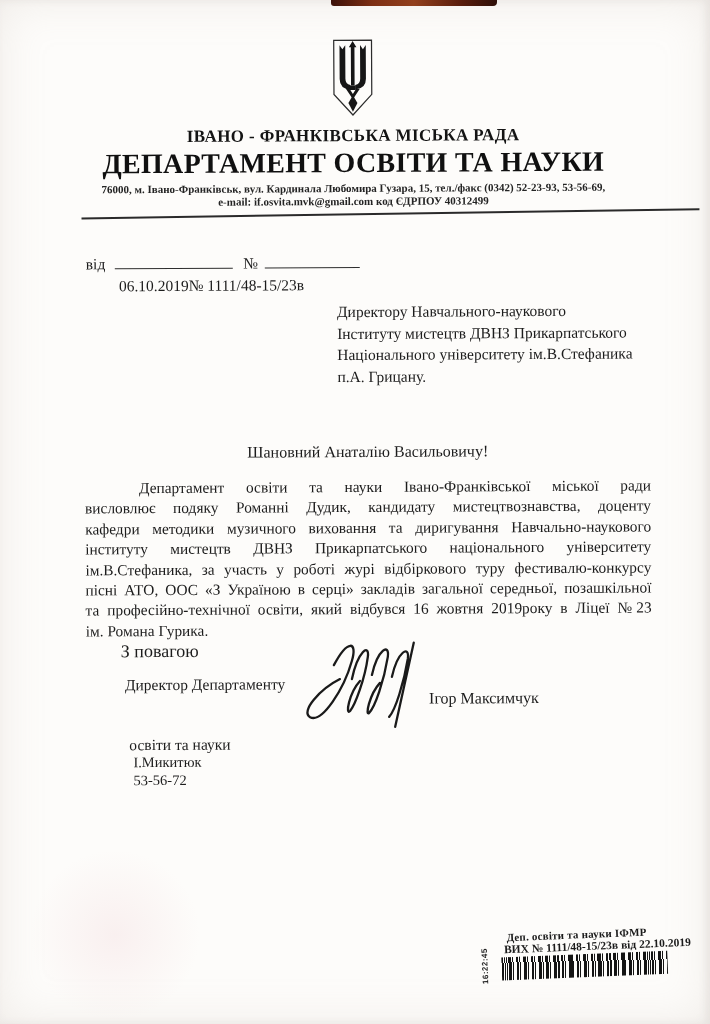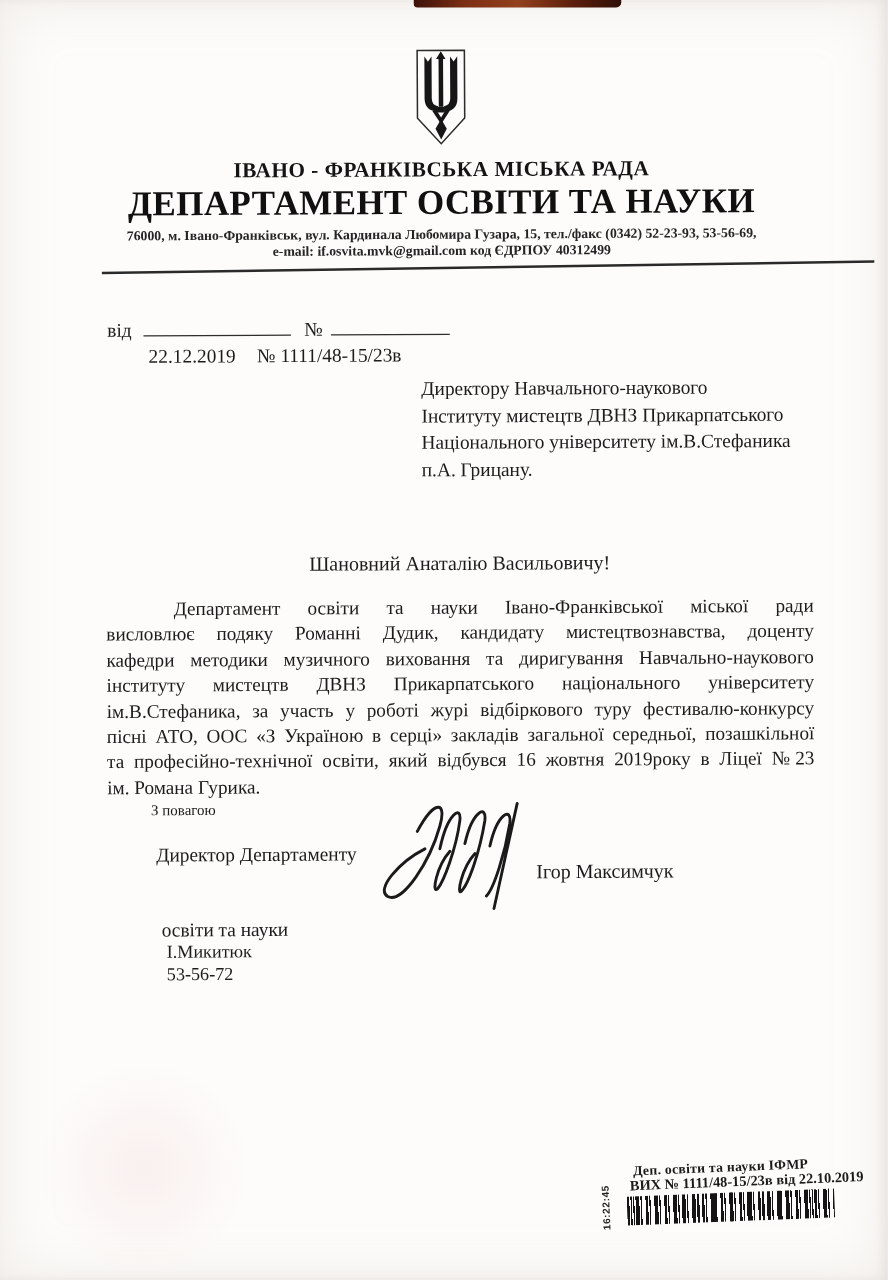--- a/index.html
+++ b/index.html
@@ -25,31 +25,31 @@
   .addr{margin:3px auto 0;width:560px;font-size:11px;font-weight:bold;line-height:13px;color:#242424;}
   .rule{position:absolute;left:83px;top:216px;width:618px;height:2.2px;background:#2a2a2a;
     transform:rotate(-0.55deg);transform-origin:left center;}
   
   .ref{position:absolute;left:87px;top:252px;font-size:15.5px;white-space:nowrap;}
   .blank{display:inline-block;border-bottom:1.4px solid #2e2e2e;height:15px;vertical-align:baseline;}
   .blank.b1{width:118px;margin-left:9px;}
   .blank.b2{width:95px;margin-left:7px;}
   .ref .no{margin-left:11px;}
   .ref-values{position:absolute;left:120px;top:276px;font-size:15.5px;white-space:nowrap;}
-  .ref-values .num{margin-left:17px;}
+  .ref-values .num{}
   
   .recipient{position:absolute;left:338px;top:301px;width:340px;font-size:15.5px;line-height:21.6px;}
   
   .salutation{position:absolute;left:85px;top:443px;width:566px;text-align:center;font-size:16px;}
   
   .body{position:absolute;left:85px;top:477px;width:566px;font-size:15.4px;line-height:20.4px;}
   .body .jline{text-align:justify;text-align-last:justify;}
   .body .indent{text-indent:54px;}
   .body .lastline{text-align:left;}
-  .closing{position:absolute;left:120px;top:640px;font-size:12px;}
+  .closing{position:absolute;left:120px;top:640px;font-size:18px;}
   
   .sig-title1{position:absolute;left:124px;top:675px;font-size:15.5px;text-align:right;}
   .sig-title2{position:absolute;left:128px;top:696px;font-size:15.5px;margin-top:39px;}
   .sig-scrawl{position:absolute;left:293px;top:636px;width:150px;height:102px;}
   .sig-name{position:absolute;left:428px;top:690px;font-size:16px;}
   
   .exec{position:absolute;left:132px;top:752px;font-size:14.5px;line-height:18px;}
   
   .stamp{position:absolute;left:476px;top:933px;width:210px;height:58px;
     transform:rotate(-2deg);transform-origin:left top;color:#1b1b1b;}
@@ -90,21 +90,21 @@
         <div>e-mail: if.osvita.mvk@gmail.com код ЄДРПОУ 40312499</div>
       </div>
     </div>
 
     <div class="rule"></div>
 
     <div class="ref">
       <span>від</span><span class="blank b1"></span><span class="no">№</span><span class="blank b2"></span>
     </div>
     <div class="ref-values">
-      <span>22.12.2019</span><span class="num">№ 1111/48-15/23в</span>
+      <span>06.10.2019</span><span class="num">№ 1111/48-15/23в</span>
     </div>
 
     <div class="recipient">
       <div>Директору Навчального-наукового</div>
       <div>Інституту мистецтв ДВНЗ Прикарпатського</div>
       <div>Національного університету ім.В.Стефаника</div>
       <div>п.А. Грицану.</div>
     </div>
 
     <div class="salutation">Шановний Анаталію Васильовичу!</div>

